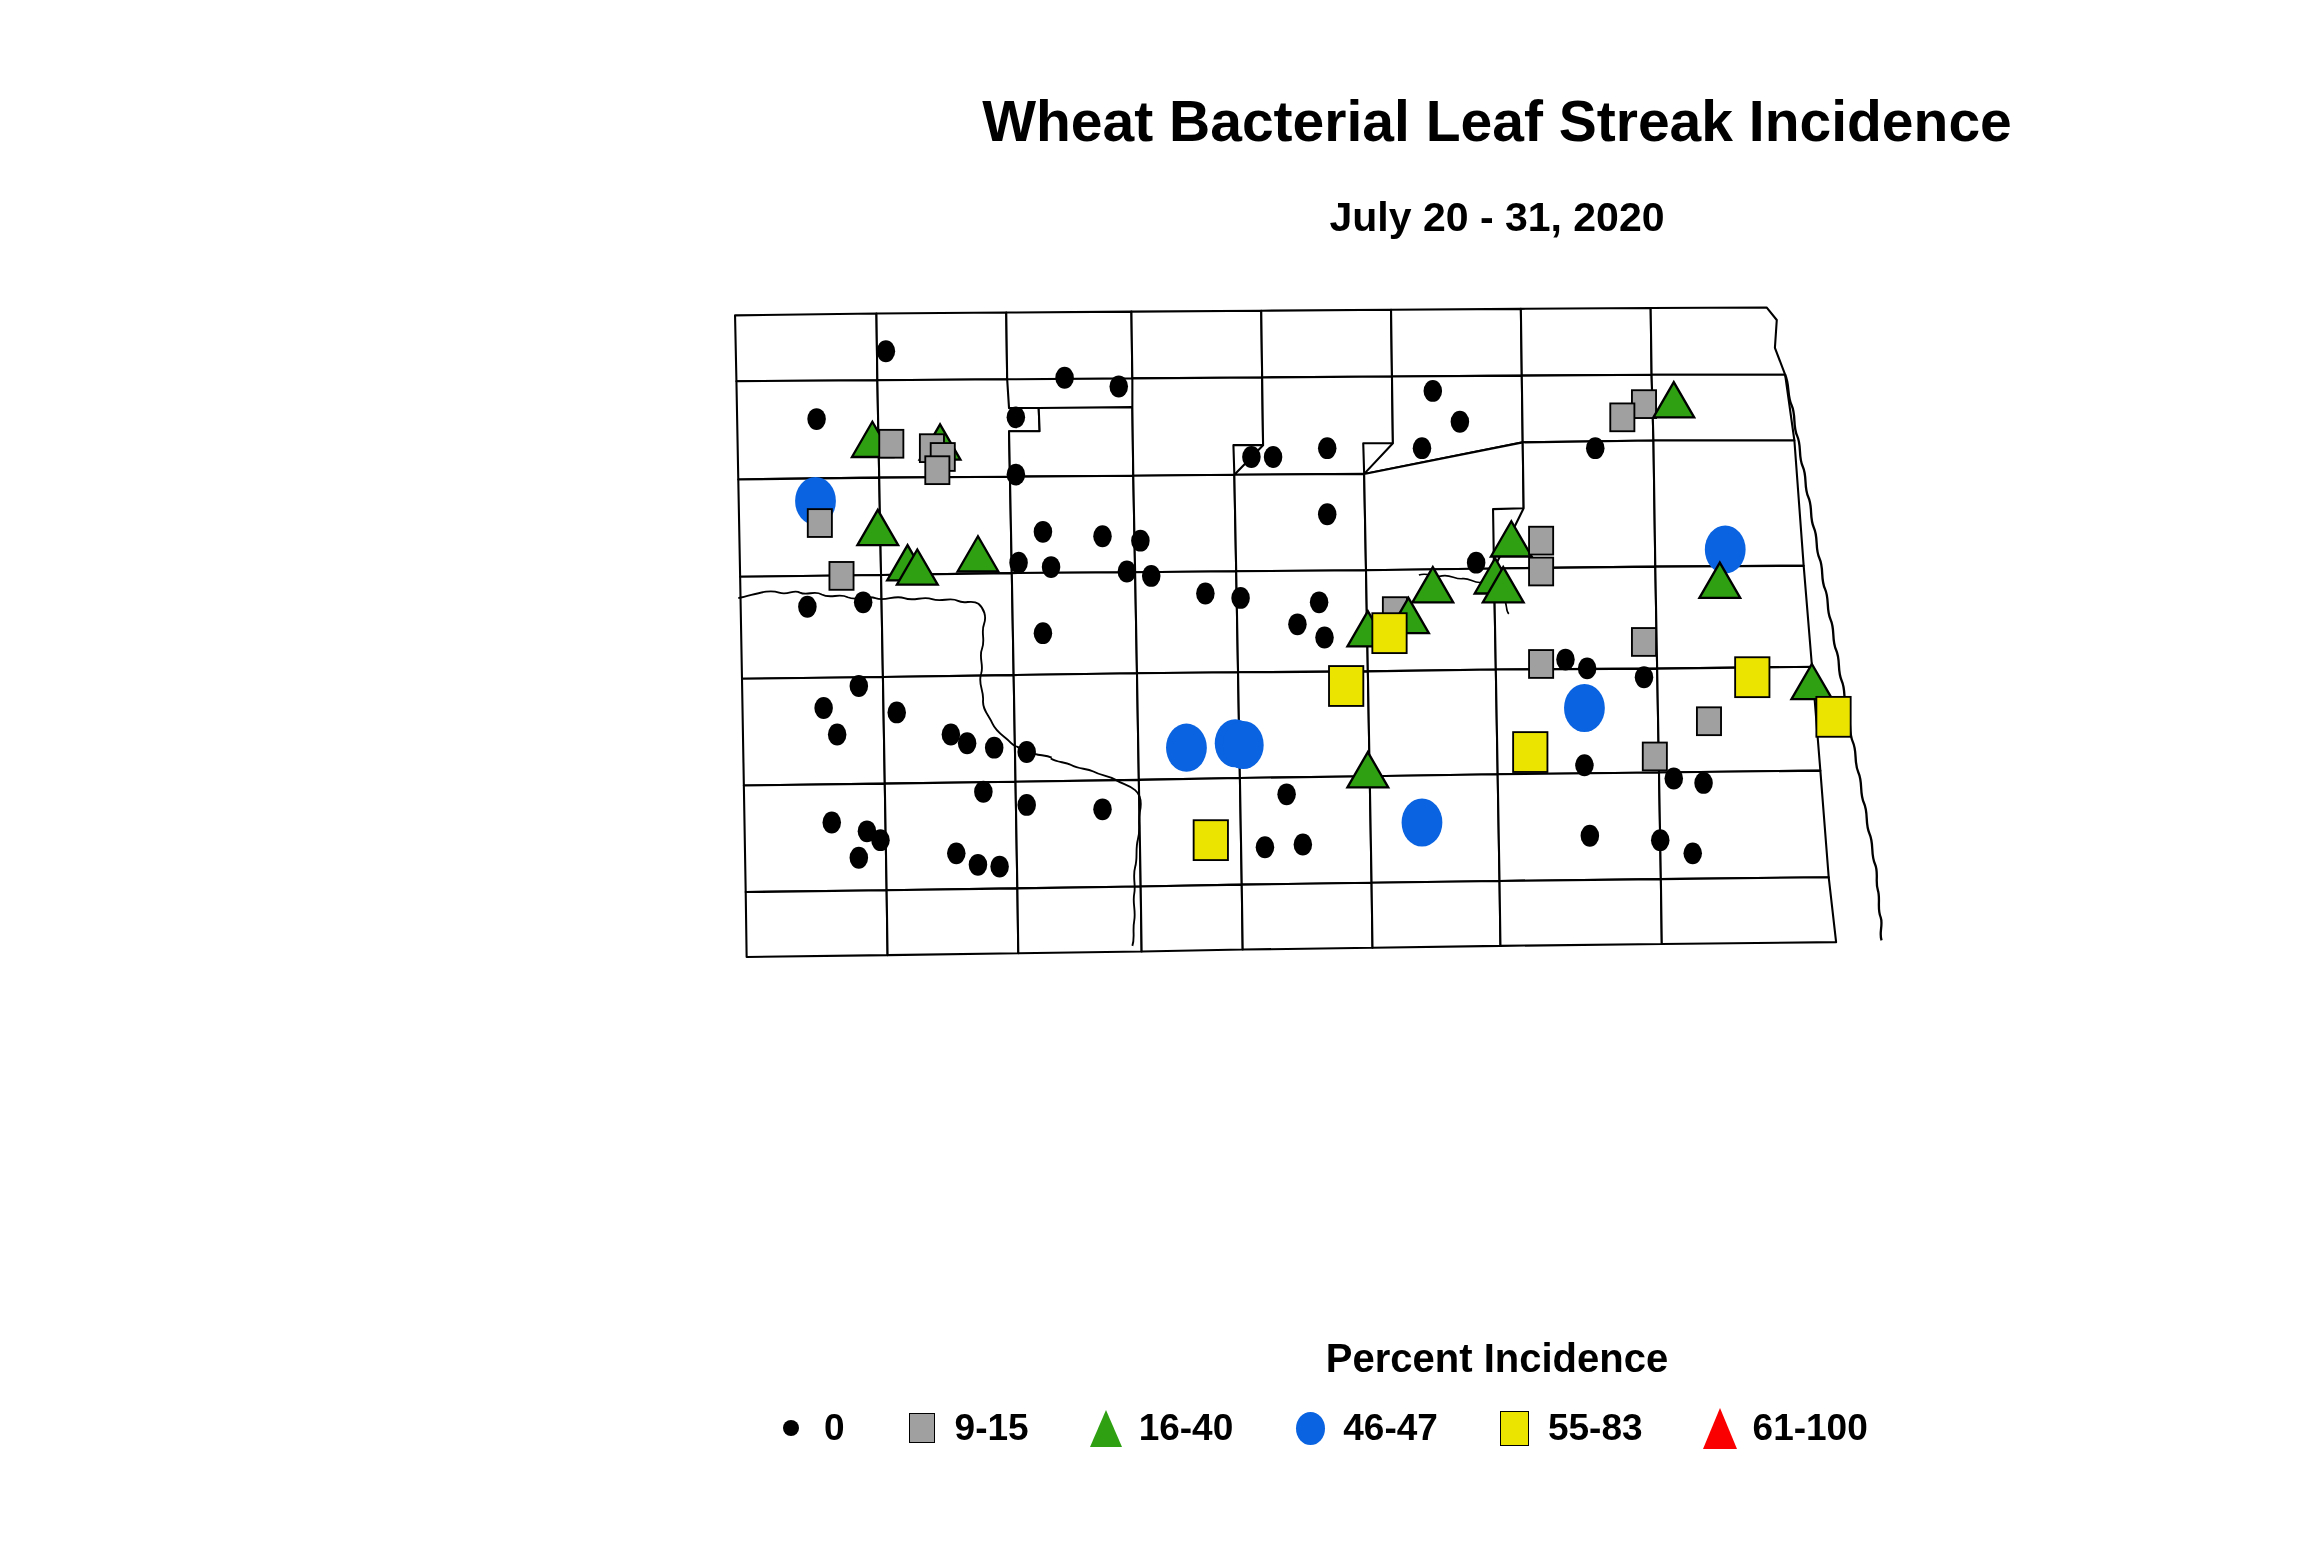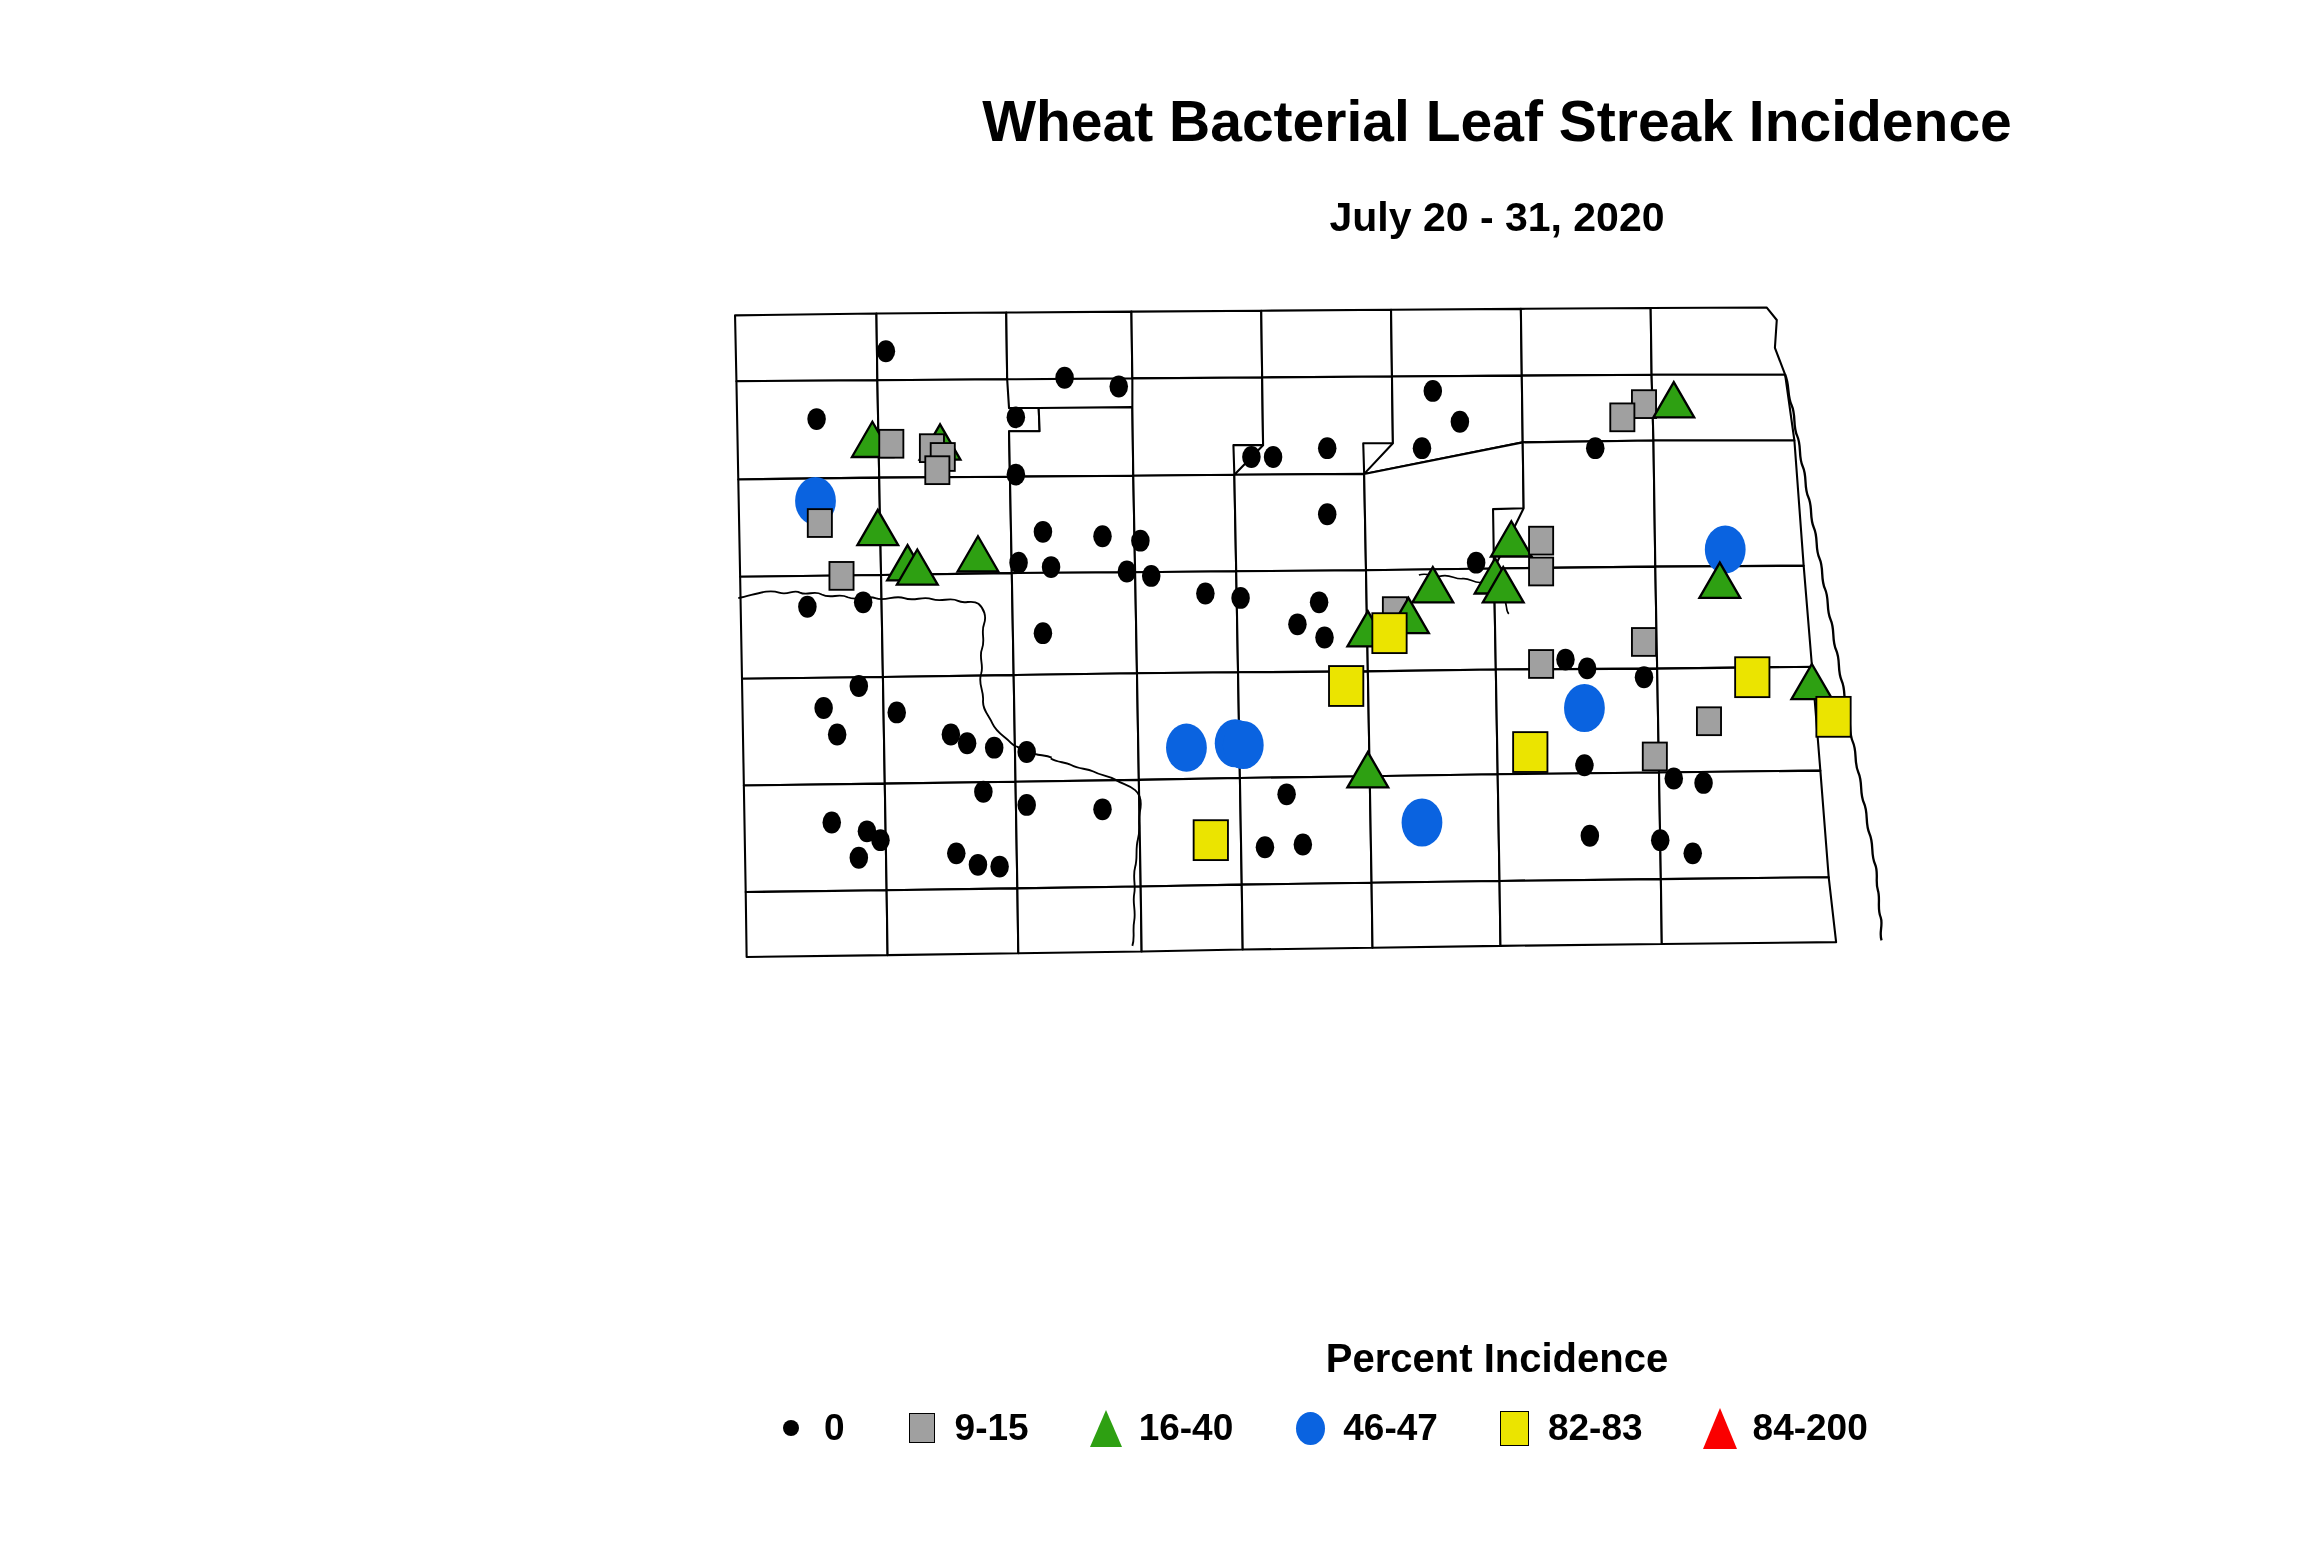--- a/index.html
+++ b/index.html
@@ -373,24 +373,24 @@
     <div class="legend-item">
       <span class="legend-sym">
           <span class="sym-circle-blue"></span>
         </span>
       <span class="legend-label">46-47</span>
     </div>
     <div class="legend-item">
       <span class="legend-sym">
           <span class="sym-square-yellow"></span>
         </span>
-      <span class="legend-label">82-83</span>
+      <span class="legend-label">55-83</span>
     </div>
     <div class="legend-item">
       <span class="legend-sym">
           <span class="sym-tri-red"></span>
         </span>
-      <span class="legend-label">84-200</span>
+      <span class="legend-label">61-100</span>
     </div>
   </div>
 
 </div>
 
 
 </body></html>

